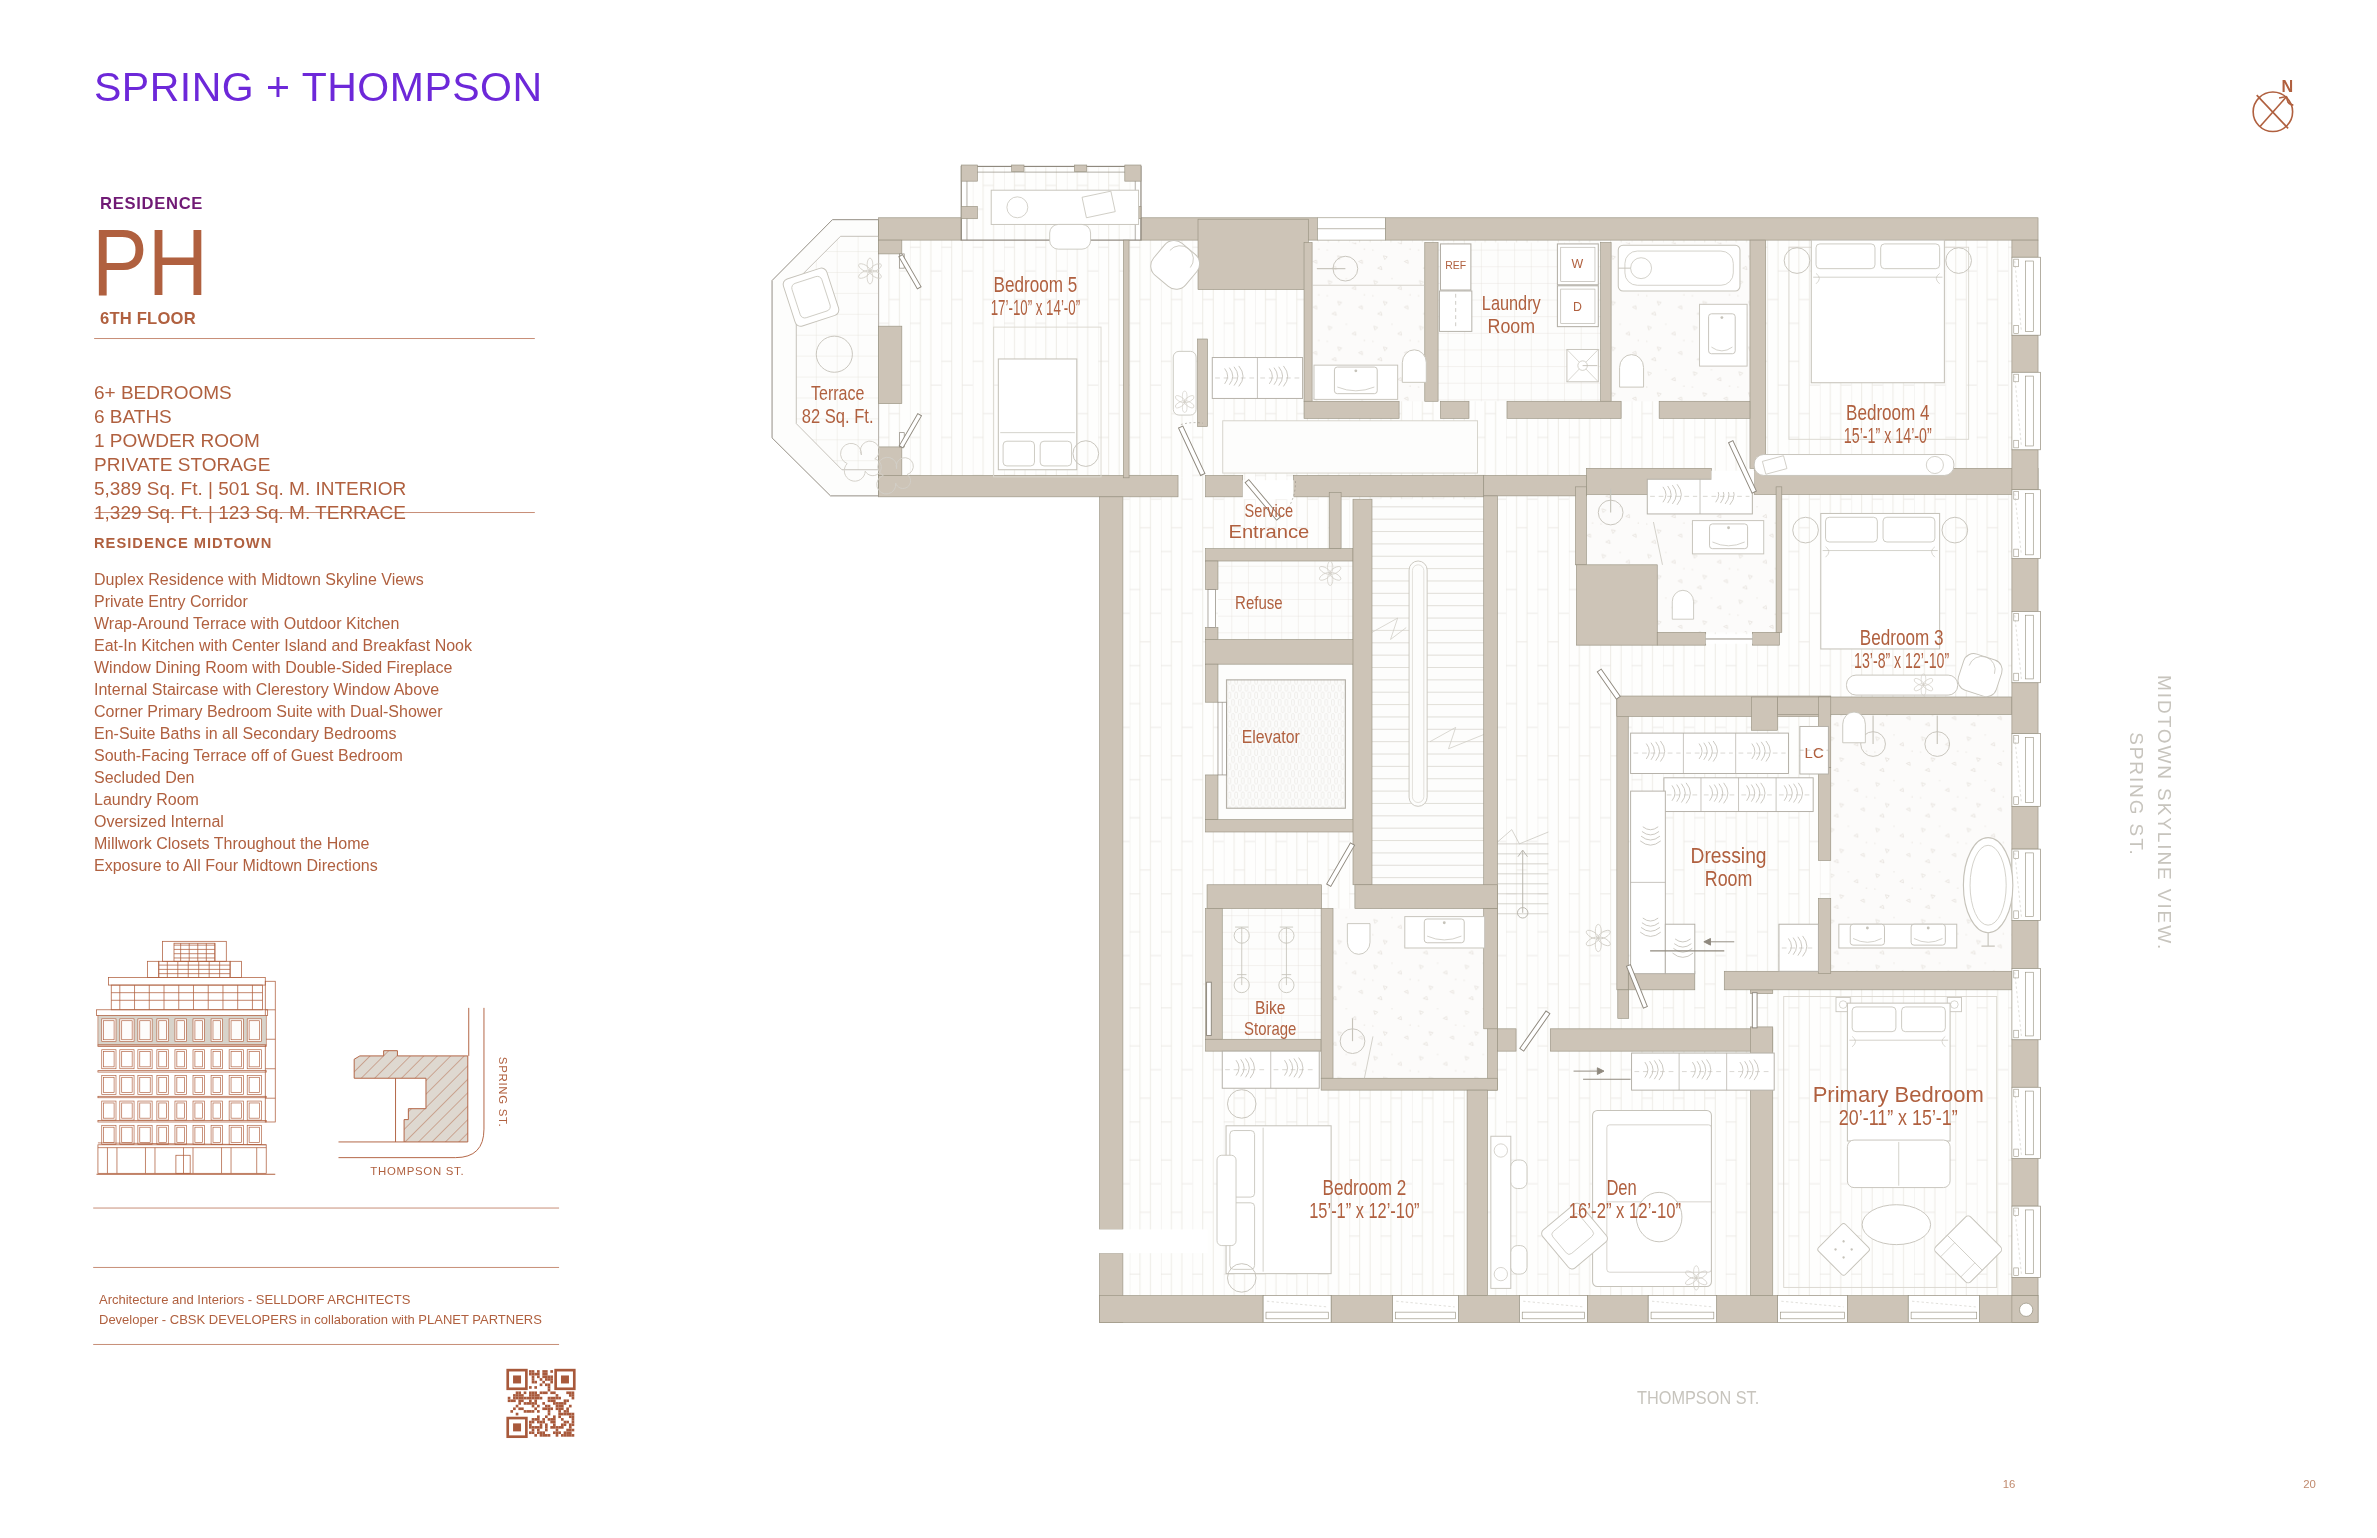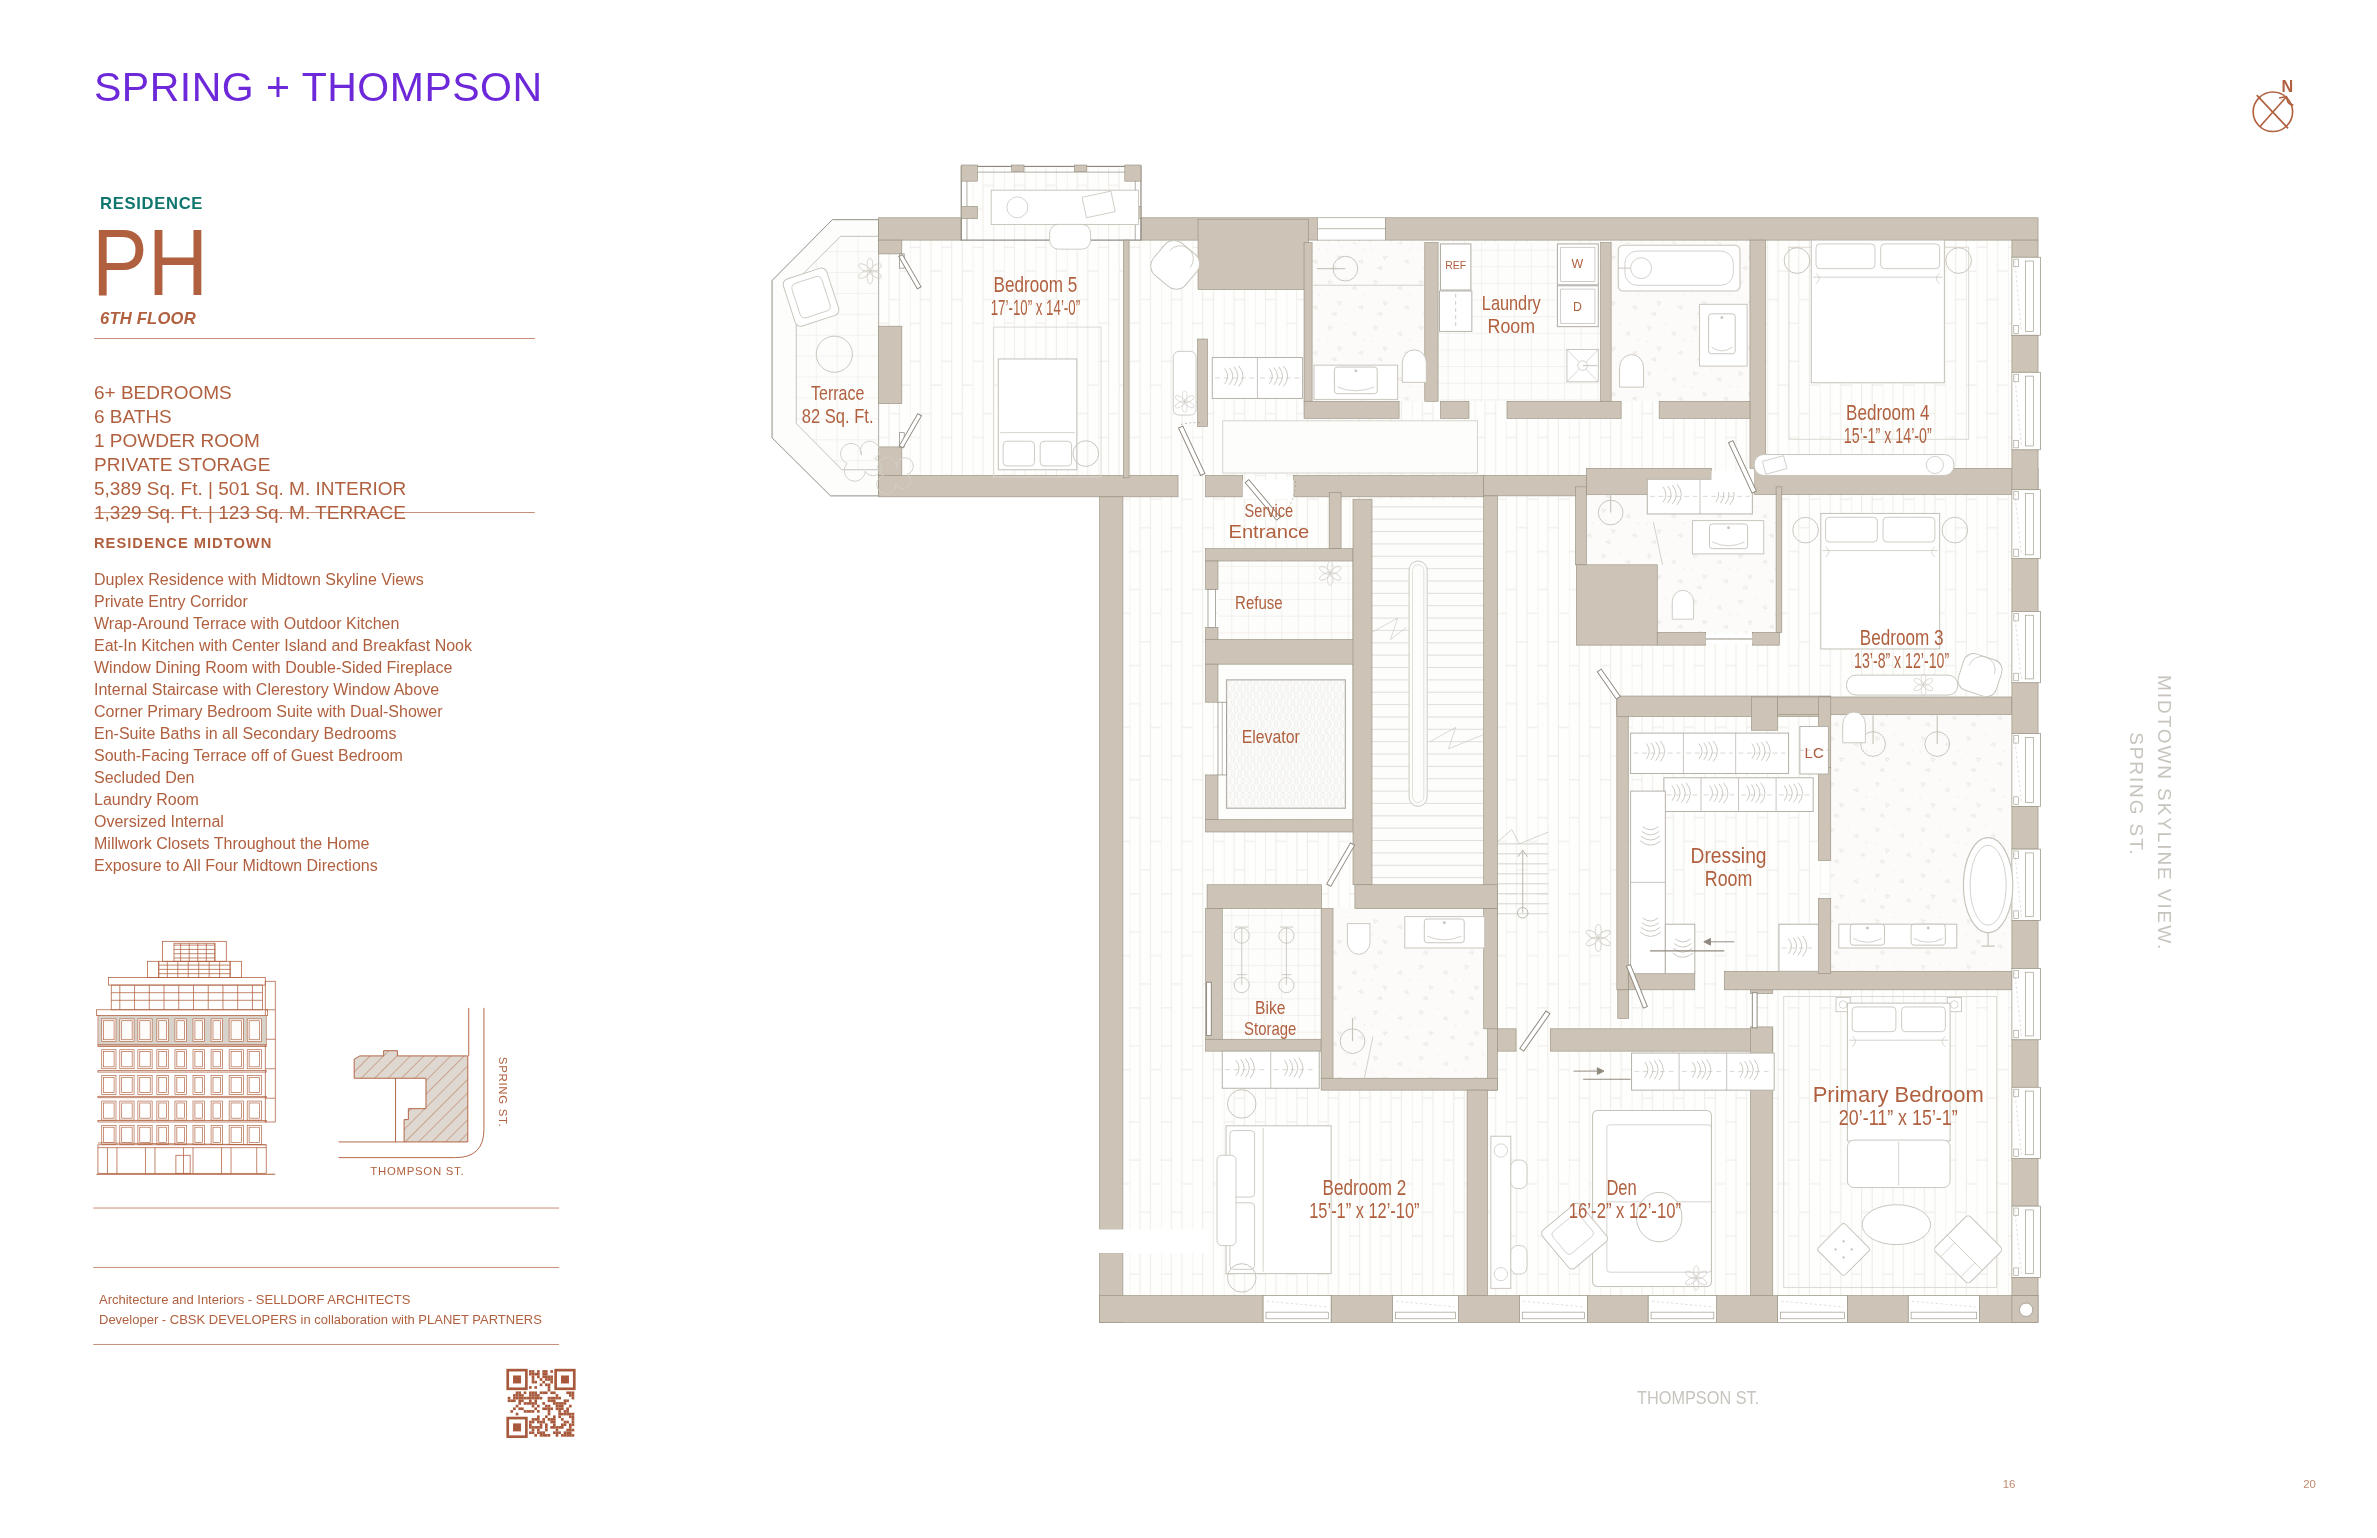--- a/index.html
+++ b/index.html
@@ -1,20 +1,20 @@
 <!DOCTYPE html>
 <html style="font-size:7.6px"><head><meta charset="utf-8">
 <style>
 html,body{margin:0;padding:0;width:2377px;height:1538px;background:#ffffff;
 font-family:"Liberation Sans",sans-serif;}
 .abs{position:absolute;}
 #title{left:94px;top:64px;font-size:41px;color:#6d28d9;letter-spacing:0.5px;font-weight:400;}
-#residence{left:100px;top:194px;font-size:16.6px;color:#0f766e;letter-spacing:0.7px;font-weight:bold;}
+#residence{left:100px;top:194px;font-size:16.6px;color:#701a75;letter-spacing:0.7px;font-weight:bold;}
 #ph{left:92px;top:215px;font-size:95px;color:#b0603f;letter-spacing:0;line-height:1;transform:scaleX(0.88);transform-origin:left top;}
-#floor{left:100px;top:309px;font-size:16.6px;color:#b0603f;letter-spacing:0.2px;font-weight:bold;font-style:italic;}
+#floor{left:100px;top:309px;font-size:16.6px;color:#b0603f;letter-spacing:0.2px;font-weight:bold;}
 #stats{left:94px;top:353px;font-size:19px;color:#b0603f;line-height:24px;margin-top:28px;}
 #feathead{left:94px;top:535px;font-size:14.7px;color:#b0603f;letter-spacing:1px;font-weight:bold;}
 #features{left:94px;top:569px;font-size:16px;color:#b0603f;line-height:22px;}
 #credits{left:99px;top:1290px;font-size:13px;color:#b0603f;line-height:20.4px;}
 </style></head>
 <body>
 <svg class="abs" style="left:0;top:0;font-family:&quot;Liberation Sans&quot;,sans-serif" width="2377" height="1538" viewBox="0 0 5000 3235">
 <defs>
 <pattern id="plank" width="66" height="240" patternUnits="userSpaceOnUse">
  <rect width="66" height="240" fill="#fefefd"></rect>

